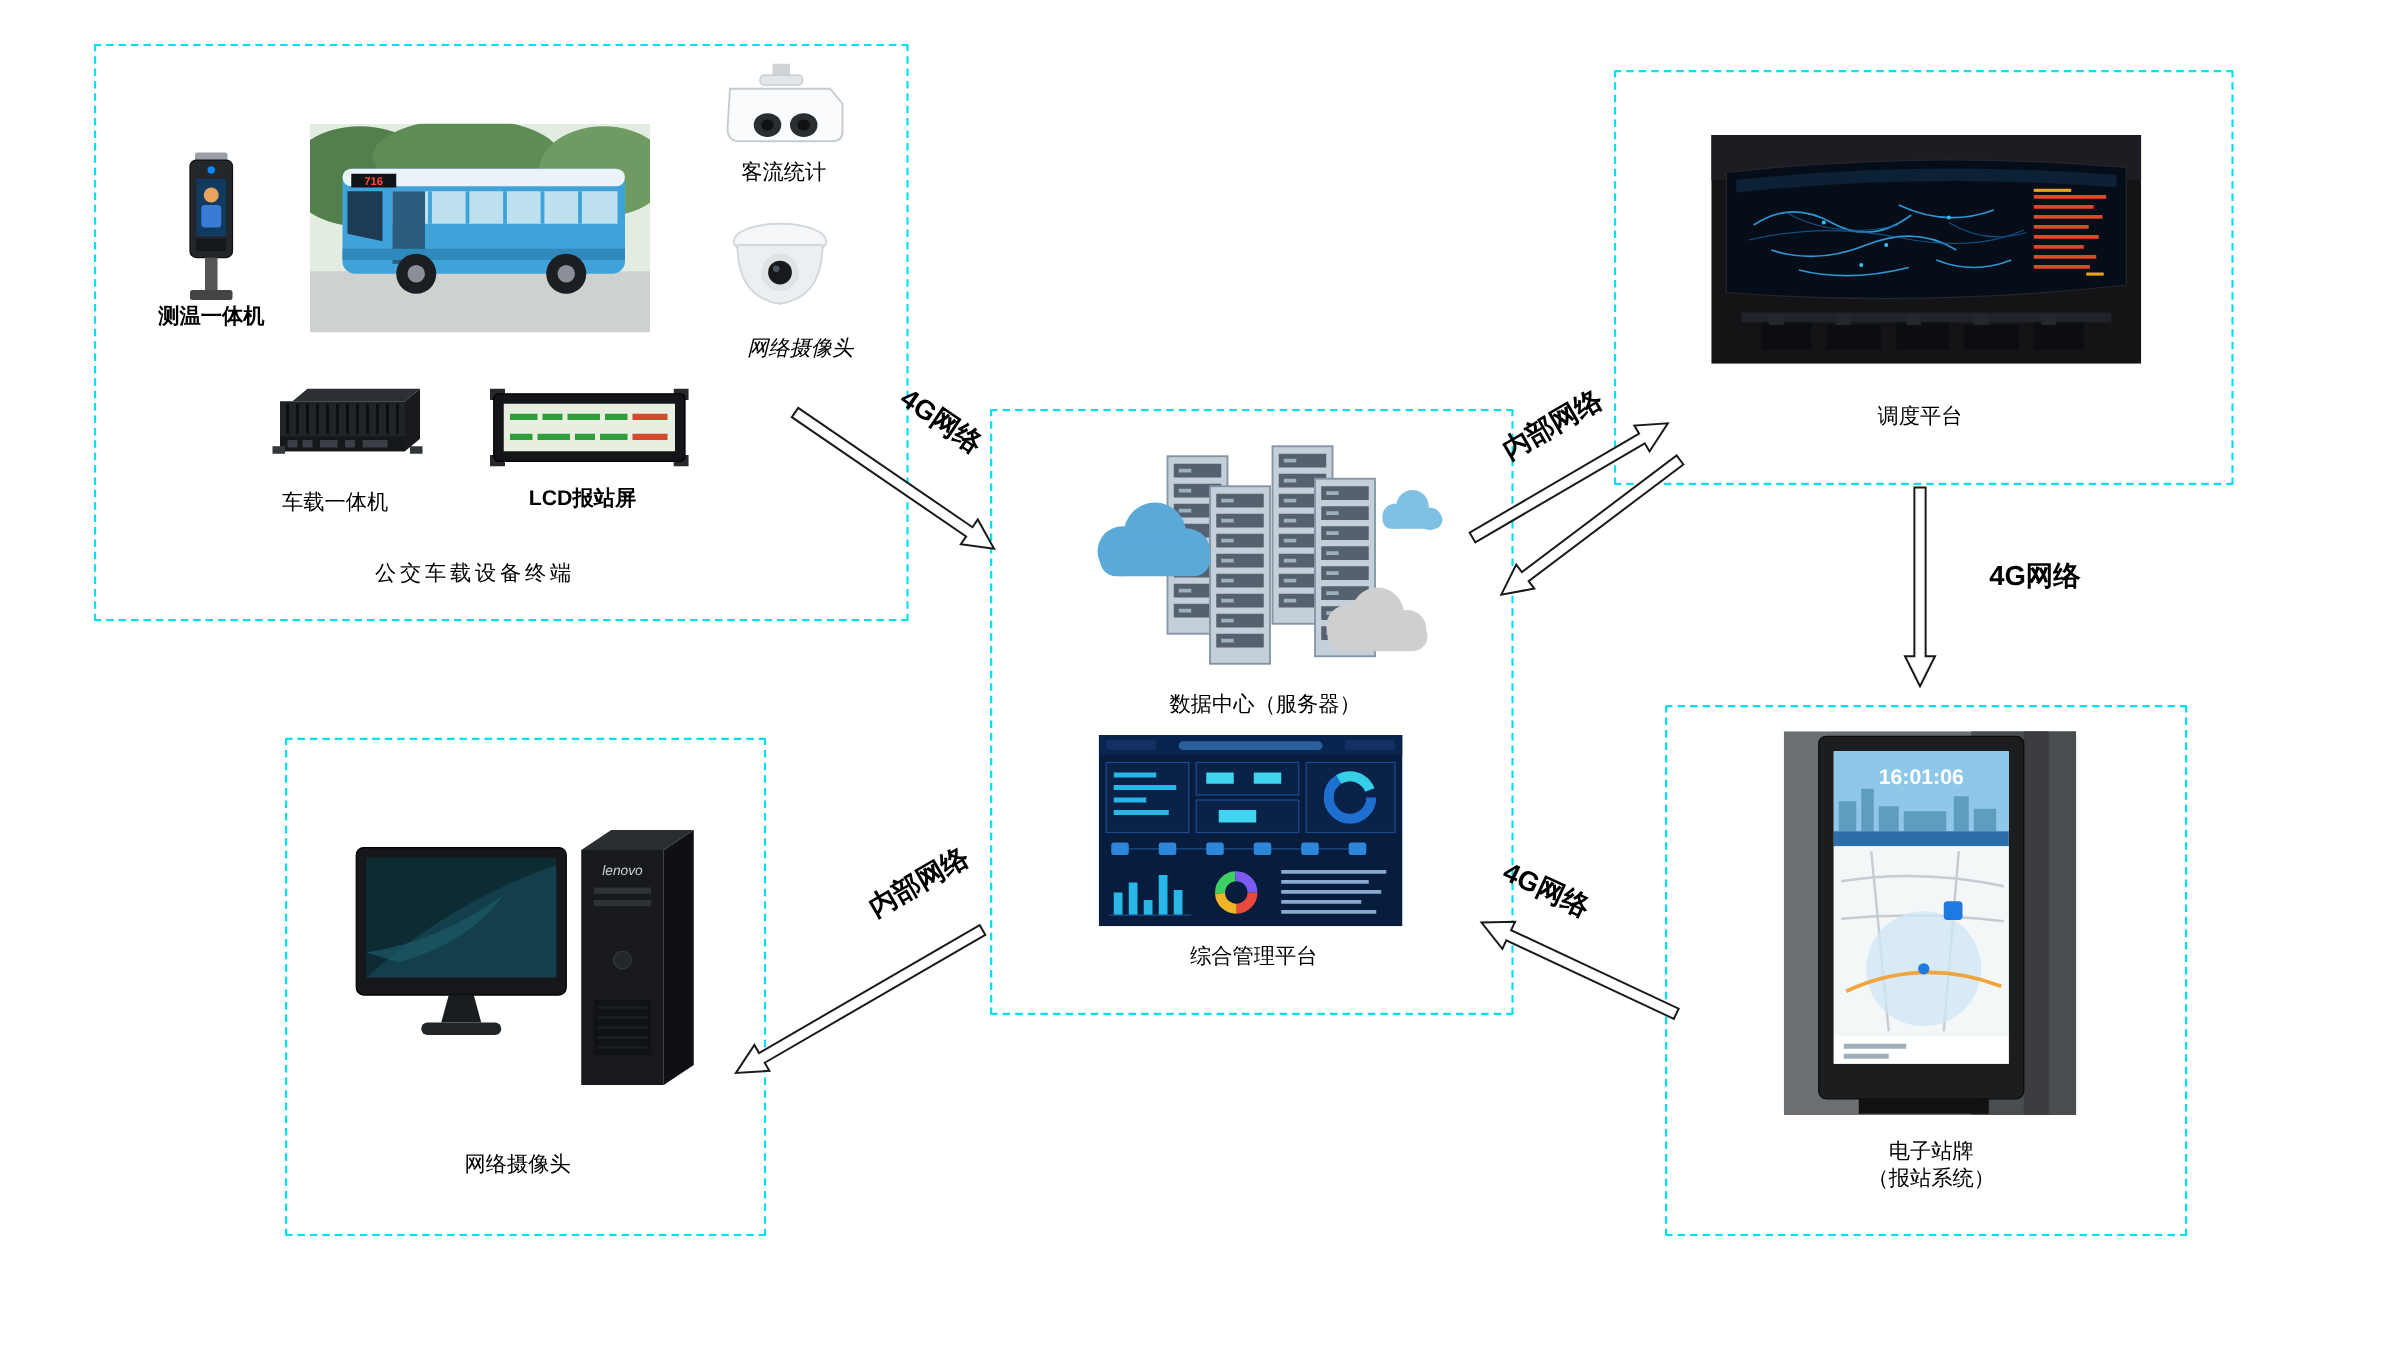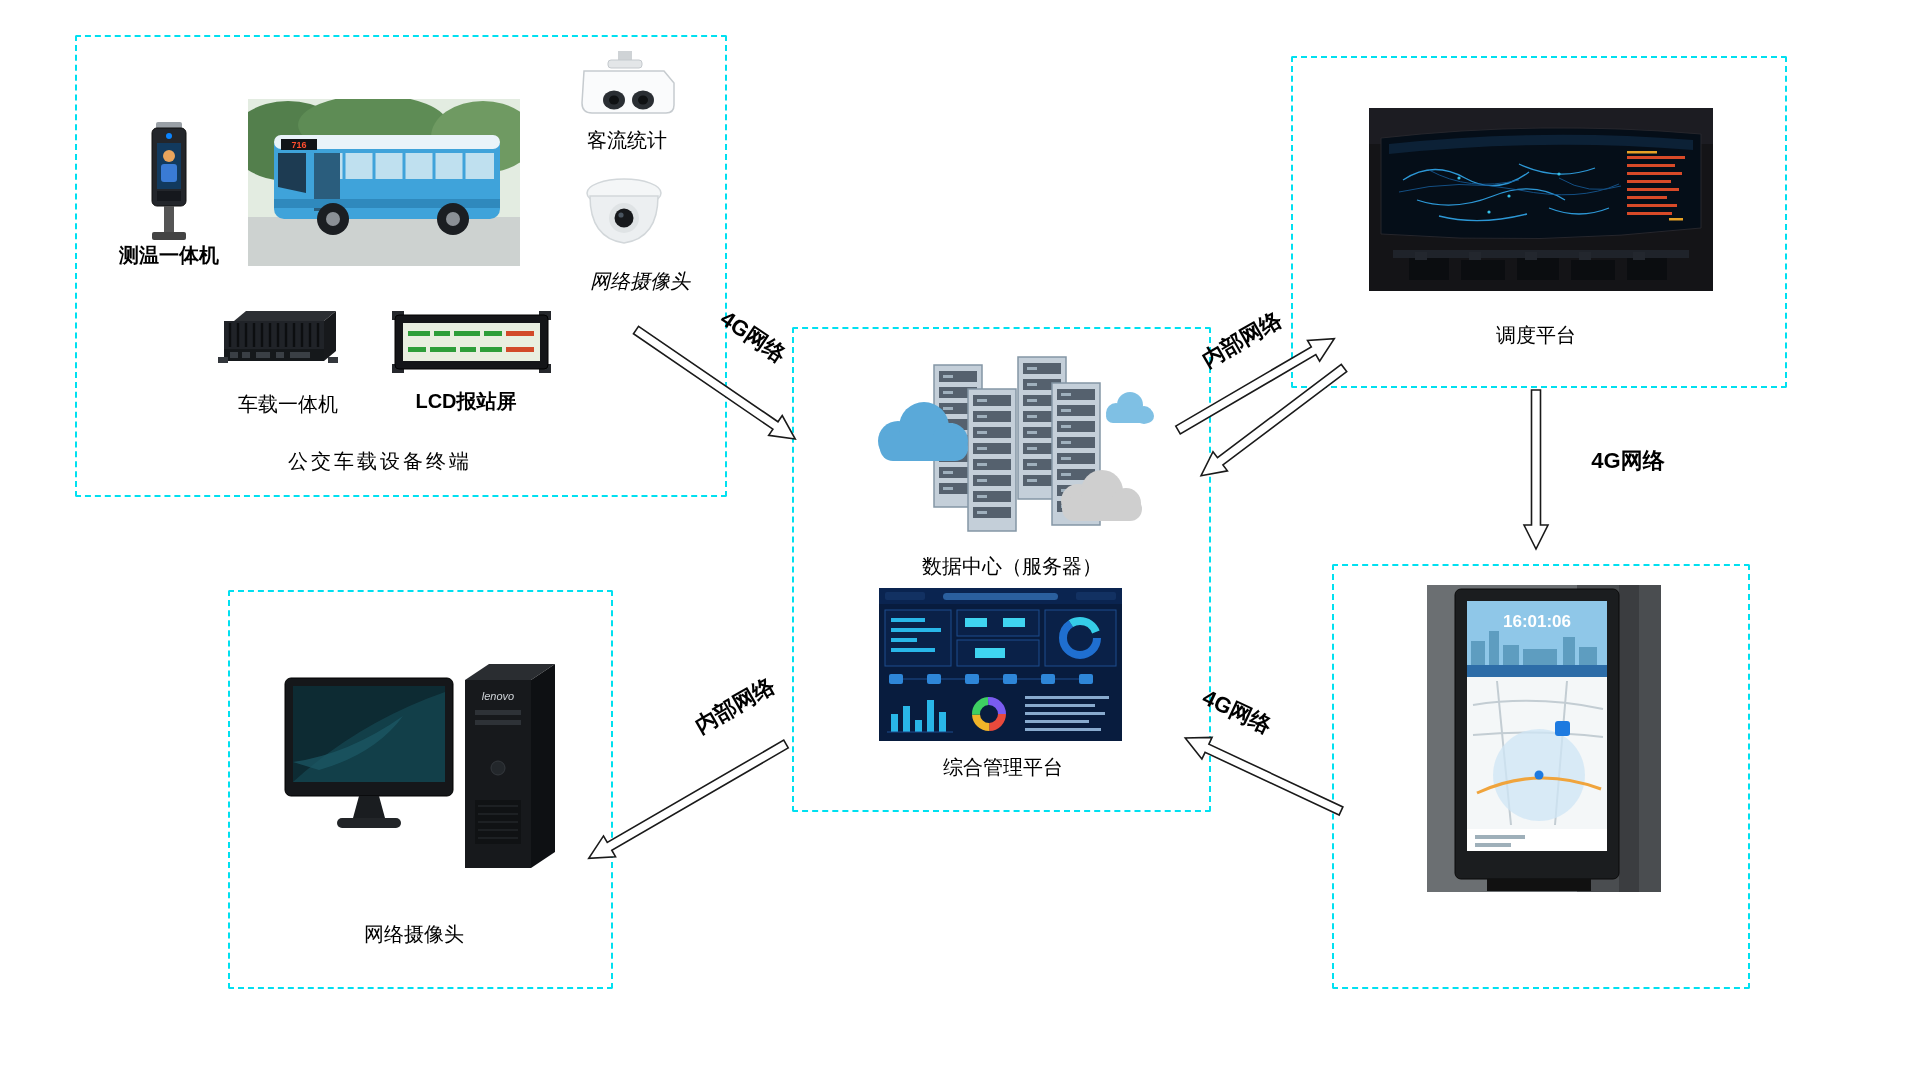--- a/index.html
+++ b/index.html
@@ -1,21 +1,21 @@
 <!DOCTYPE html>
 <html><head>
 <meta charset="utf-8">
 <style>
   html,body{margin:0;padding:0;background:#ffffff;}
   .canvas{position:relative;width:1920px;height:1080px;background:#ffffff;overflow:hidden;
           font-family:"Liberation Sans","DejaVu Sans",sans-serif;color:#000;}
   .gbox{position:absolute;border:2px dashed #00e0f0;border-radius:2px;background:transparent;}
   .illus{position:absolute;margin:0;padding:0;border-radius:18px;}
   .illus svg{display:block;width:100%;height:100%;}
-  .cap{position:absolute;text-align:center;font-size:20px;line-height:1.3;color:#000;}
+  .cap{position:absolute;text-align:center;font-size:17px;line-height:1.3;color:#000;}
   .cap.big{letter-spacing:3px;}
   .conn-label{position:absolute;width:120px;text-align:center;font-size:22px;font-weight:bold;
               color:#000;z-index:7;transform-origin:center center;}
   .arrows{position:absolute;left:0;top:0;width:1920px;height:1080px;z-index:5;pointer-events:none;}
 </style>
 </head>
 <body>
 
 <div class="canvas">
 
@@ -113,21 +113,21 @@
           <rect x="14" y="51" width="8" height="6"></rect>
             <rect x="26" y="51" width="8" height="6"></rect>
           <rect x="40" y="51" width="14" height="6"></rect>
             <rect x="60" y="51" width="8" height="6"></rect>
           <rect x="74" y="51" width="20" height="6"></rect>
         </g>
         <rect x="2" y="56" width="10" height="6" fill="#33373c"></rect>
         <rect x="112" y="56" width="10" height="6" fill="#33373c"></rect>
       </svg>
     </figure>
-    <div class="cap" style="left:121px;top:354px;width:140px;text-align:right;">车载一体机</div>
+    <div class="cap" style="left:121px;top:354px;width:140px;">车载一体机</div>
 
     <figure class="illus" style="left:315px;top:268px;width:159px;height:74px;">
       <svg viewBox="0 0 159 74">
         <rect x="0" y="6" width="12" height="9" fill="#26282c"></rect>
         <rect x="147" y="6" width="12" height="9" fill="#26282c"></rect>
         <rect x="0" y="59" width="12" height="9" fill="#26282c"></rect>
         <rect x="147" y="59" width="12" height="9" fill="#26282c"></rect>
         <rect x="3" y="10" width="153" height="54" rx="4" fill="#141518" stroke="#000"></rect>
         <rect x="11" y="18" width="137" height="38" fill="#e9efe0"></rect>
         <g fill="#2e9e3a">
@@ -387,20 +387,24 @@
         <circle cx="112" cy="190" r="4.5" fill="#1d7ae0"></circle>
         <rect x="128" y="136" width="15" height="15" rx="3" fill="#1d7ae0"></rect>
         <rect x="40" y="244" width="140" height="22" fill="#ffffff"></rect>
         <g fill="#9fb0ba">
           <rect x="48" y="250" width="50" height="4"></rect>
             <rect x="48" y="258" width="36" height="4"></rect>
         </g>
         <rect x="60" y="294" width="104" height="12" fill="#111"></rect>
       </svg>
     </figure>
+    <div class="cap" style="left:111px;top:344px;width:200px;">
+      <div>电子站牌</div>
+      <div>（报站系统）</div>
+    </div>
   </section>
 
   <svg class="arrows">
     <g fill="#ffffff" stroke="#1a1a1a" stroke-width="1.6" stroke-linejoin="miter">
       <path transform="translate(636,330) rotate(34.4)" d="M 0 -4.5 L 169 -4.5 L 169 -12 L 193 0 L 169 12 L 169 4.5 L 0 4.5 Z"></path>
       <path transform="translate(1178,430) rotate(-30.3)" d="M 0 -4.5 L 157 -4.5 L 157 -12 L 181 0 L 157 12 L 157 4.5 L 0 4.5 Z"></path>
       <path transform="translate(1344,368) rotate(143)" d="M 0 -4.5 L 155 -4.5 L 155 -12 L 179 0 L 155 12 L 155 4.5 L 0 4.5 Z"></path>
       <path transform="translate(1536,390) rotate(90)" d="M 0 -4.5 L 135 -4.5 L 135 -12 L 159 0 L 135 12 L 135 4.5 L 0 4.5 Z"></path>
       <path transform="translate(1341,811) rotate(-154.9)" d="M 0 -4.5 L 148 -4.5 L 148 -12 L 172 0 L 148 12 L 148 4.5 L 0 4.5 Z"></path>
       <path transform="translate(786,744) rotate(149.9)" d="M 0 -4.5 L 204 -4.5 L 204 -12 L 228 0 L 204 12 L 204 4.5 L 0 4.5 Z"></path>

